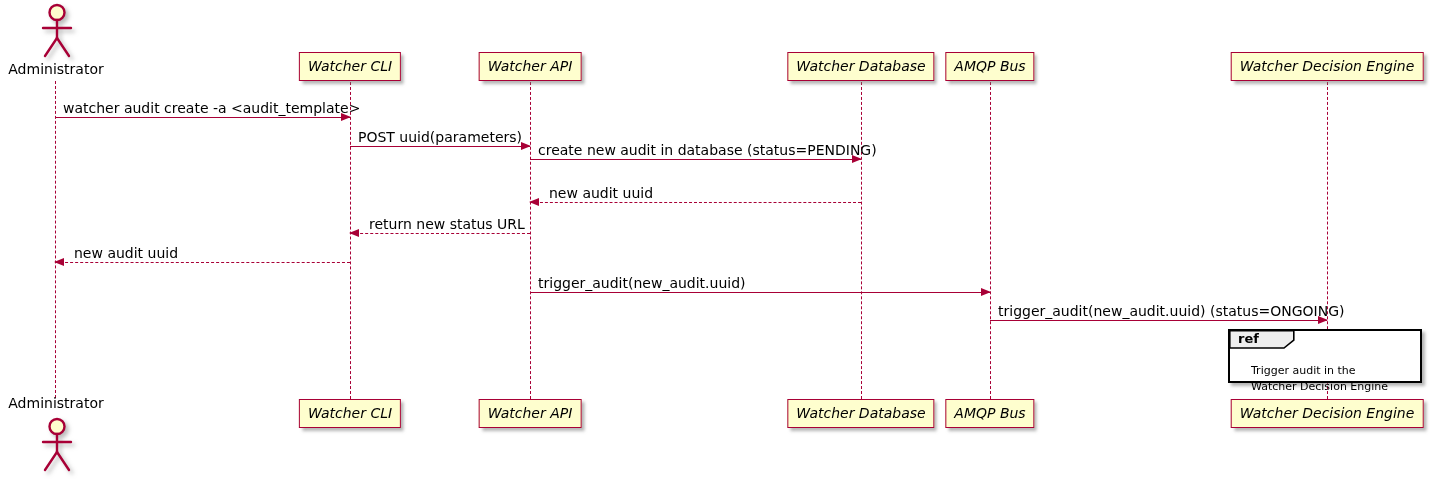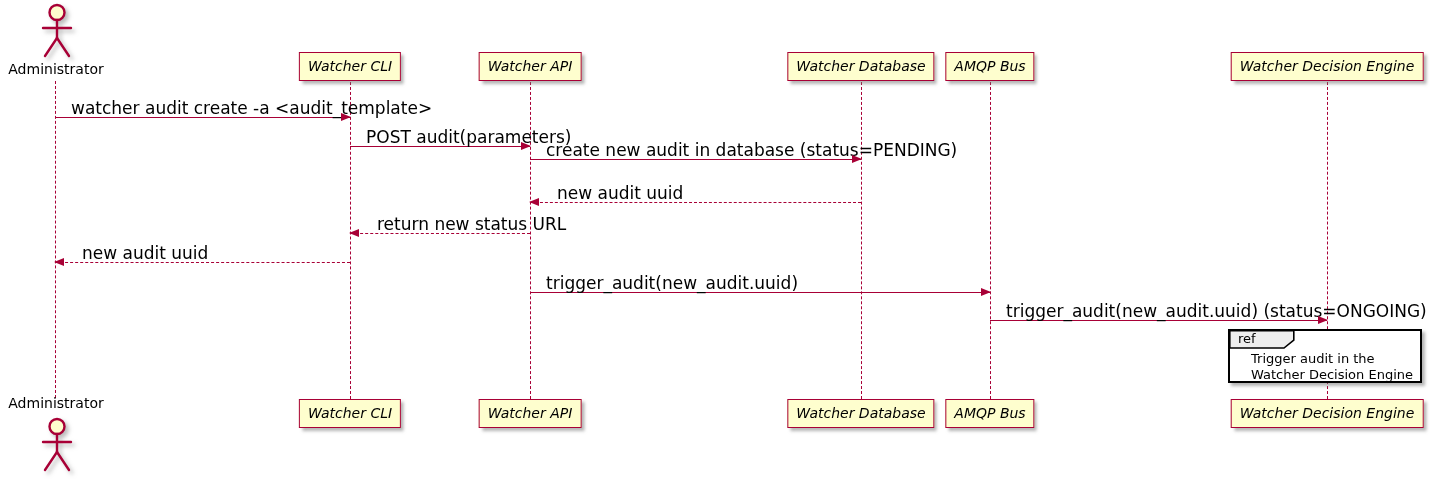--- a/index.html
+++ b/index.html
@@ -43,41 +43,41 @@
     position:absolute;left:0;width:112px;text-align:center;
     font-size:14px;line-height:16px;white-space:nowrap;
   }
 
   
   .msg{position:absolute;}
   .msg-line{height:0;border-top:1.2px solid var(--arrow);}
   .msg.dashed .msg-line{border-top-style:dashed;}
   .msg-label{
     position:absolute;bottom:2px;left:8px;
-    font-size:17px;line-height:15px;white-space:nowrap;margin-left:8px;
+    font-size:14px;line-height:15px;white-space:nowrap;
   }
   .msg.reply .msg-label{left:19px;text-align:right;}
   .arrowhead{position:absolute;width:0;height:0;top:-4px;
     border-top:4px solid transparent;border-bottom:4px solid transparent;}
   .arrowhead.dir-right{right:-1px;border-left:10px solid var(--arrow);}
   .arrowhead.dir-left{left:-1px;border-right:10px solid var(--arrow);}
 
   
   .ref-frame{
     position:absolute;background:var(--ref-body-fill);
     border:2px solid #000000;
     box-shadow:3px 3px 3px rgba(120,120,120,0.55);
   }
   .ref-header{position:absolute;left:-1px;top:-1px;width:66px;height:19px;}
   .ref-header svg{position:absolute;left:0;top:0;}
   .ref-keyword{
-    position:absolute;left:9px;top:1px;font-size:13px;font-weight:normal;line-height:15px;
+    position:absolute;left:9px;top:1px;font-size:13px;font-weight:bold;line-height:15px;
   }
   .ref-body{
-    position:absolute;left:21px;top:20px;font-size:13px;line-height:15.5px;white-space:nowrap;
+    position:absolute;left:21px;top:32px;font-size:11px;line-height:15.5px;white-space:nowrap;
   }
 </style>
 </head>
 <body>
 
 <div class="diagram">
 
   <div class="lifeline" style="left:55px;top:81px;height:317px"></div>
   <div class="lifeline" style="left:350px;top:82px;height:317px"></div>
   <div class="lifeline" style="left:530px;top:82px;height:317px"></div>
@@ -100,21 +100,21 @@
   <div class="participant" style="left:990px;top:52px">AMQP Bus</div>
   <div class="participant" style="left:1327px;top:52px">Watcher Decision Engine</div>
 
   <div class="msg solid" style="left:55px;top:117px;width:295px">
     <span class="msg-label">watcher audit create -a &lt;audit_template&gt;</span>
     <div class="msg-line"></div>
     <div class="arrowhead dir-right"></div>
   </div>
 
   <div class="msg solid" style="left:350px;top:146px;width:180px">
-    <span class="msg-label">POST audit(parameters)</span>
+    <span class="msg-label">POST uuid(parameters)</span>
     <div class="msg-line"></div>
     <div class="arrowhead dir-right"></div>
   </div>
 
   <div class="msg solid" style="left:530px;top:159px;width:331px">
     <span class="msg-label">create new audit in database (status=PENDING)</span>
     <div class="msg-line"></div>
     <div class="arrowhead dir-right"></div>
   </div>
 

